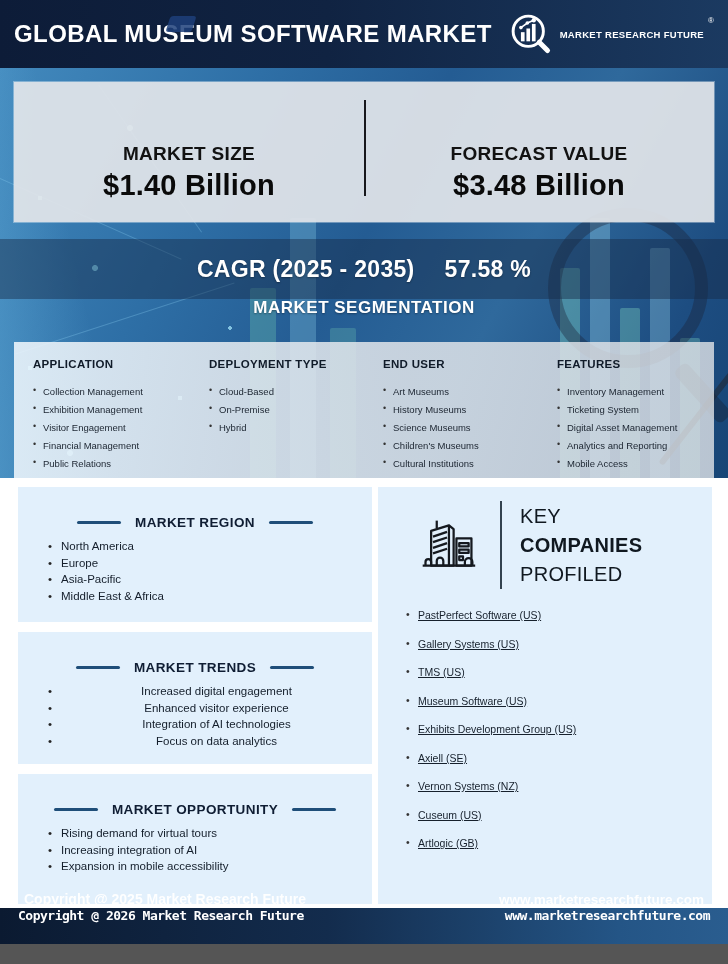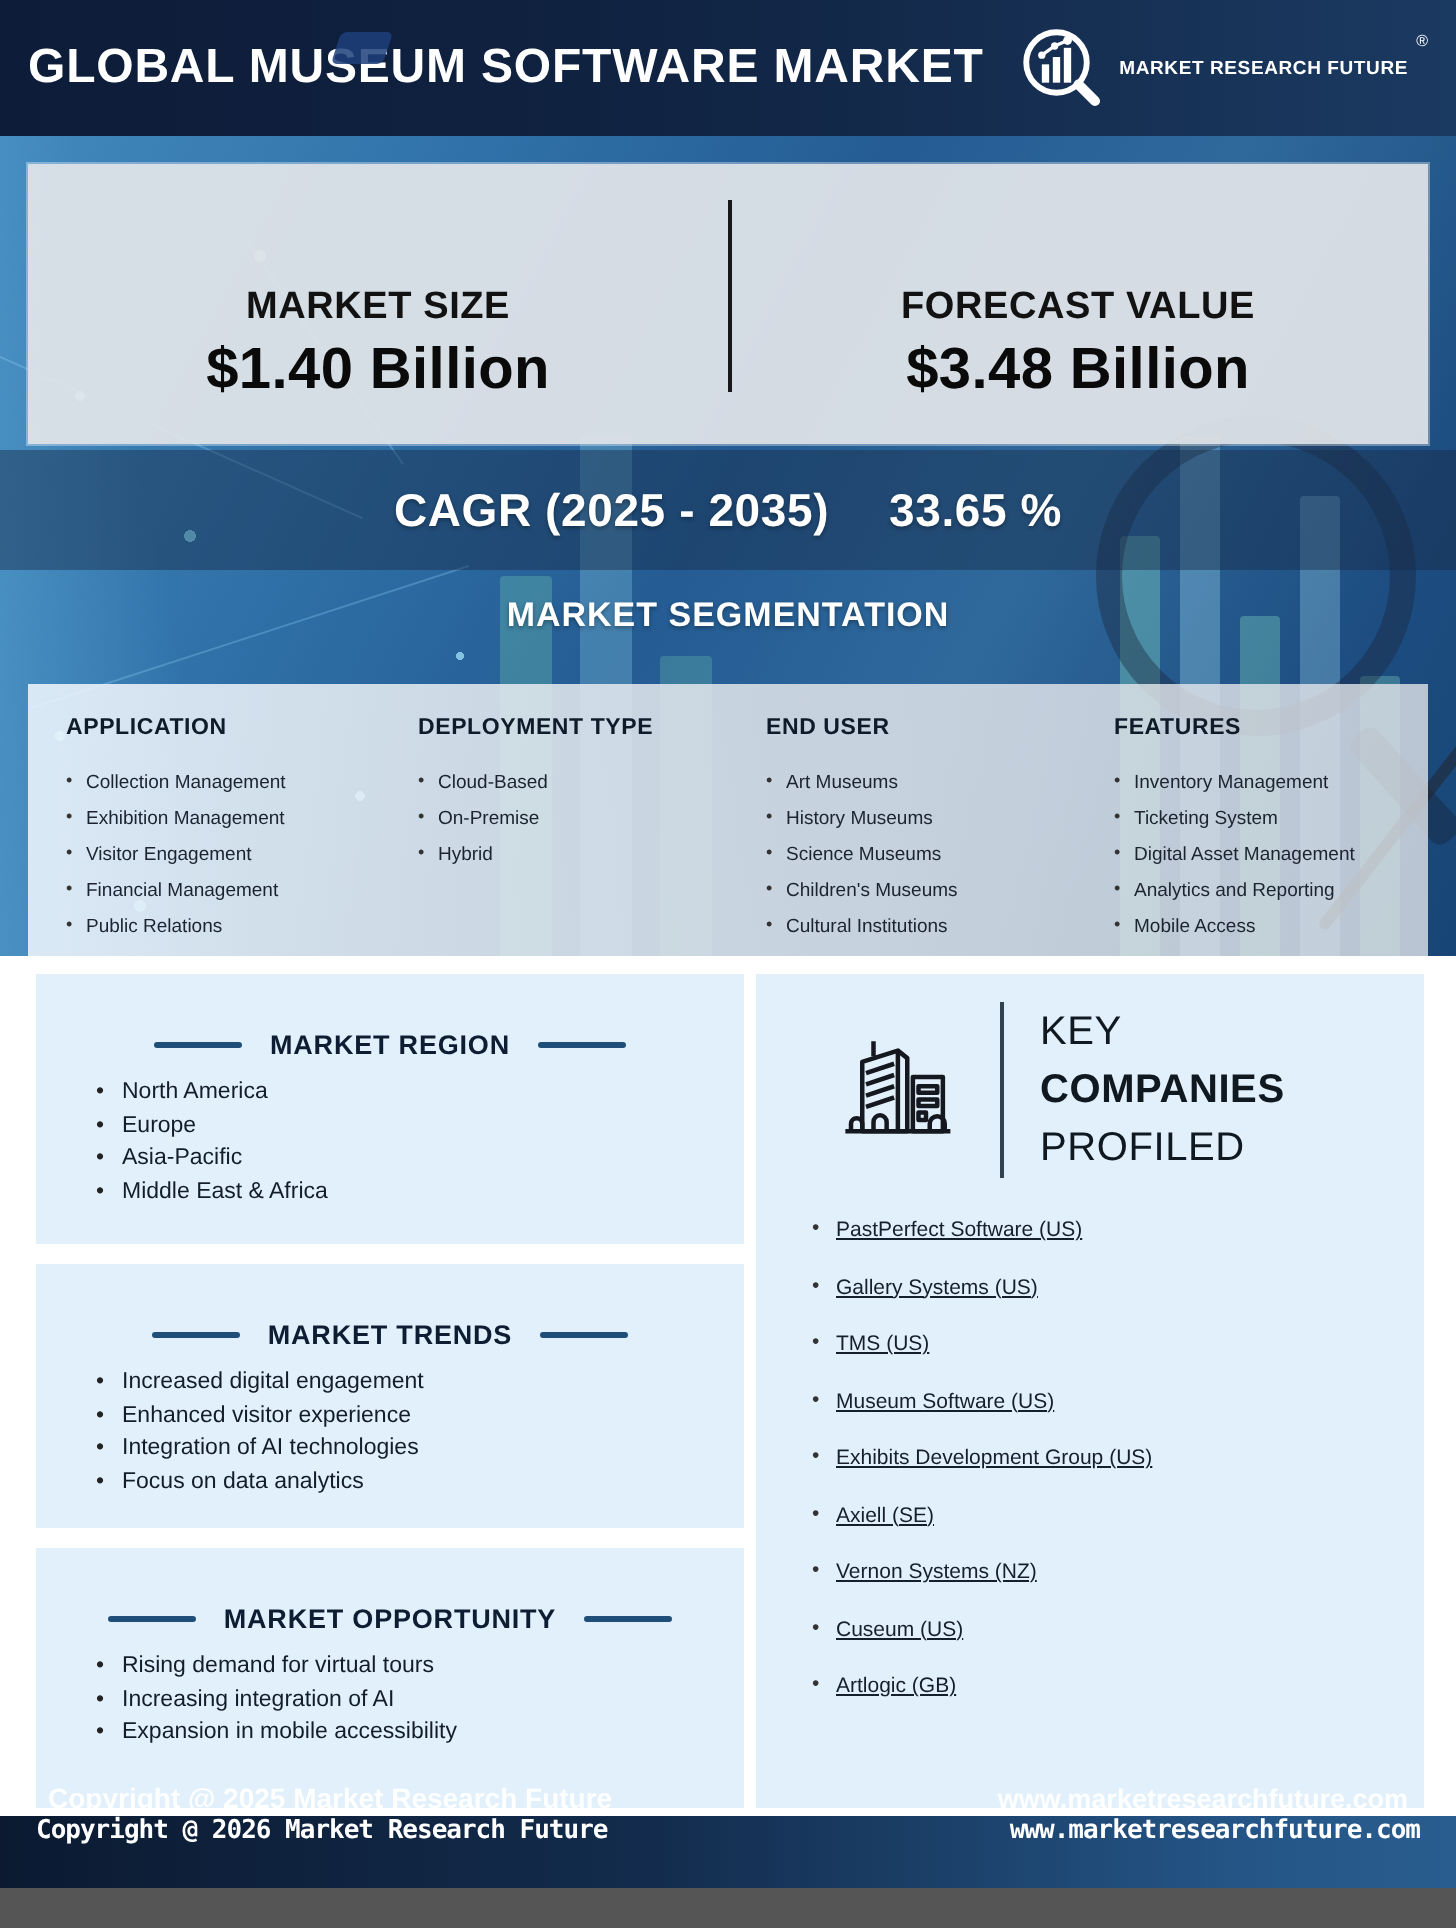--- a/index.html
+++ b/index.html
@@ -52,42 +52,42 @@
 
   
   .metrics-panel{ position:absolute; left:14px; top:14px; width:700px; height:140px;
     background:rgba(226,229,233,.93); box-shadow:0 0 0 1px rgba(255,255,255,.35); display:flex; z-index:2;}
   .metric-half{ flex:1; display:flex; flex-direction:column; align-items:center; justify-content:center; gap:4px;margin-top:40px;}
   .metric-label{ font-size:19px; font-weight:bold; color:#121212; letter-spacing:.3px;}
   .metric-value{ font-size:29px; font-weight:bold; color:#0a0a0a; letter-spacing:.2px;}
   .metric-divider{ position:absolute; left:50%; top:18px; bottom:26px; width:2px; background:#17181c;}
 
   
-  .cagr-band{ position:absolute; left:0; top:157px; width:728px; height:60px;
+  .cagr-band{ position:absolute; left:0; top:171px; width:728px; height:60px;
     background:rgba(22,42,72,.45); display:flex; align-items:center; justify-content:center; gap:30px; z-index:2;}
   .cagr-label,.cagr-value{ color:#fff; font-size:23px; font-weight:bold; letter-spacing:.3px;
     text-shadow:0 1px 2px rgba(0,0,0,.35);}
 
   
   .seg-title{ position:absolute; left:0; top:230px; width:728px; text-align:center;
     color:#fff; font-size:17px; font-weight:bold; letter-spacing:.5px; z-index:2;
     text-shadow:0 1px 2px rgba(0,0,0,.35);}
   .seg-panel{ position:absolute; left:14px; top:274px; width:700px; height:147px;
     background:linear-gradient(90deg, rgba(238,246,252,.88) 0%, rgba(228,231,235,.84) 55%, rgba(225,228,232,.80) 100%);
     padding:16px 14px 0 19px; display:grid; grid-template-columns:176px 174px 174px 1fr; z-index:2;}
   .seg-heading{ font-size:11.5px; font-weight:bold; color:#101b29; letter-spacing:.3px;}
   .seg-list{ list-style:none; margin-top:16px;}
   .seg-list li{ position:relative; font-size:9.5px; color:#1b2430; padding-left:10px; margin-bottom:7px;}
   .seg-list li::before{ content:"•"; position:absolute; left:0; top:-1px; color:#333; font-size:9px;}
 
   
   .lower{ position:absolute; left:0; top:478px; width:728px; height:430px; background:#fff;}
   .panel{ position:absolute; background:#e2f0fc; }
   .region-panel{ left:18px; top:9px; width:354px; height:135px;}
-  .trends-panel{ left:18px; top:154px; width:354px; height:132px;}
+  .trends-panel{ left:18px; top:154px; width:354px; height:132px;text-align:center;}
   .opportunity-panel{ left:18px; top:296px; width:354px; height:130px; overflow:hidden;}
   .companies-panel{ left:378px; top:9px; width:334px; height:417px; overflow:hidden;}
 
   .section-title-row{ display:flex; align-items:center; justify-content:center; gap:14px; margin-top:28px;}
   .title-dash{ width:44px; height:3px; background:#1f4e79; border-radius:2px;}
   .section-title{ font-size:13.5px; font-weight:bold; color:#0f1d33; letter-spacing:.4px;}
   .bullet-list{ list-style:none; margin:10px 0 0 30px;}
   .bullet-list li{ position:relative; font-size:11.5px; color:#141e2b; padding-left:13px; margin-bottom:4.5px;}
   .bullet-list li::before{ content:"•"; position:absolute; left:0; top:0; color:#222; }
 
@@ -161,21 +161,21 @@
       </div>
       <div class="metric-divider"></div>
       <div class="metric-half">
         <div class="metric-label">FORECAST VALUE</div>
         <div class="metric-value">$3.48 Billion</div>
       </div>
     </div>
 
     <div class="cagr-band">
       <span class="cagr-label">CAGR (2025 - 2035)</span>
-      <span class="cagr-value">33.65 %</span>
+      <span class="cagr-value">57.58 %</span>
     </div>
 
     <div class="seg-title">MARKET SEGMENTATION</div>
 
     <div class="seg-panel">
       <div class="seg-col">
         <div class="seg-heading">APPLICATION</div>
         <ul class="seg-list">
           <li>Collection Management</li>
           <li>Exhibition Management</li>

